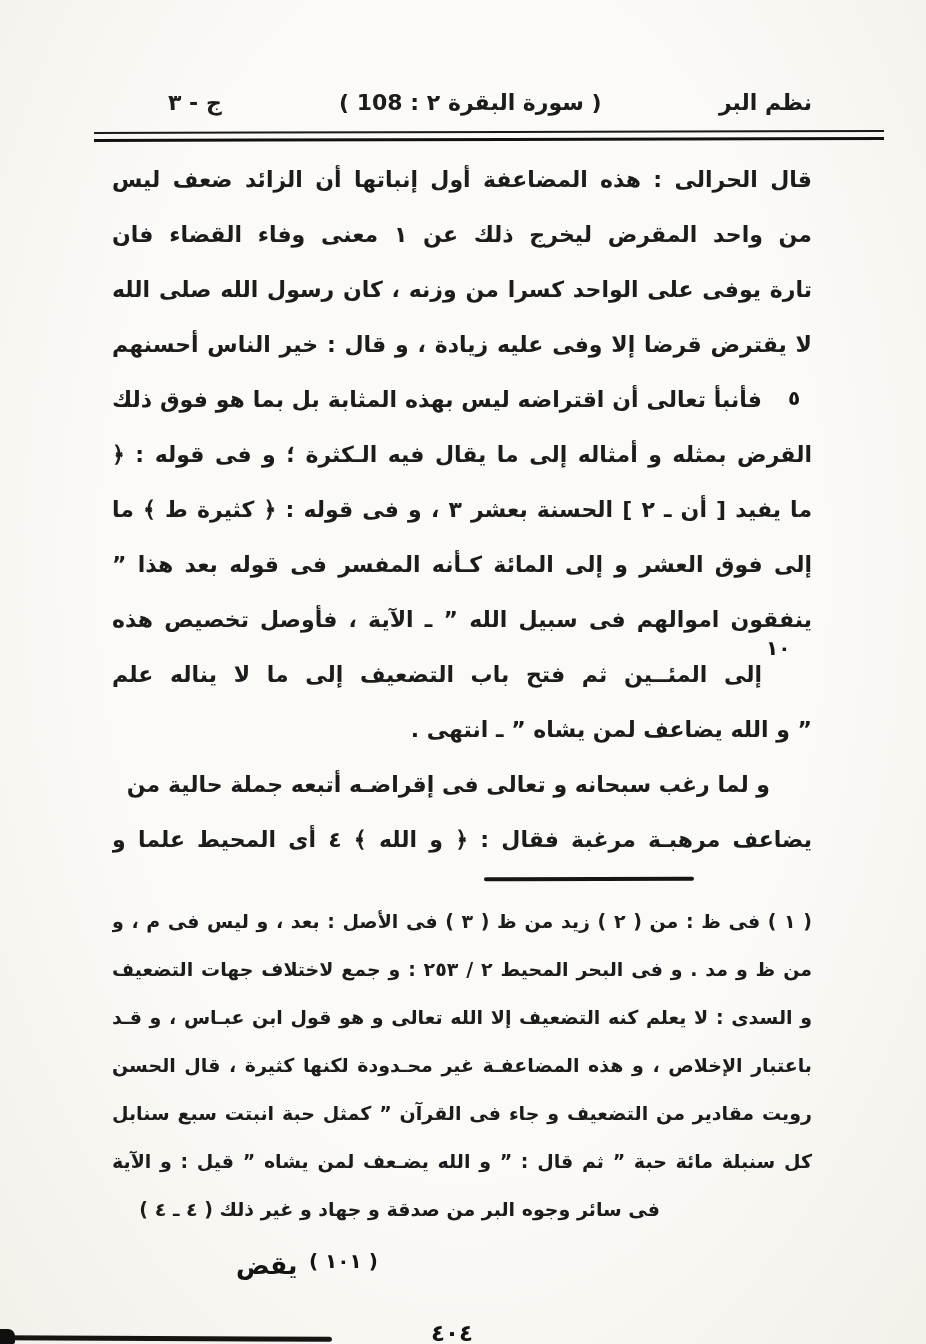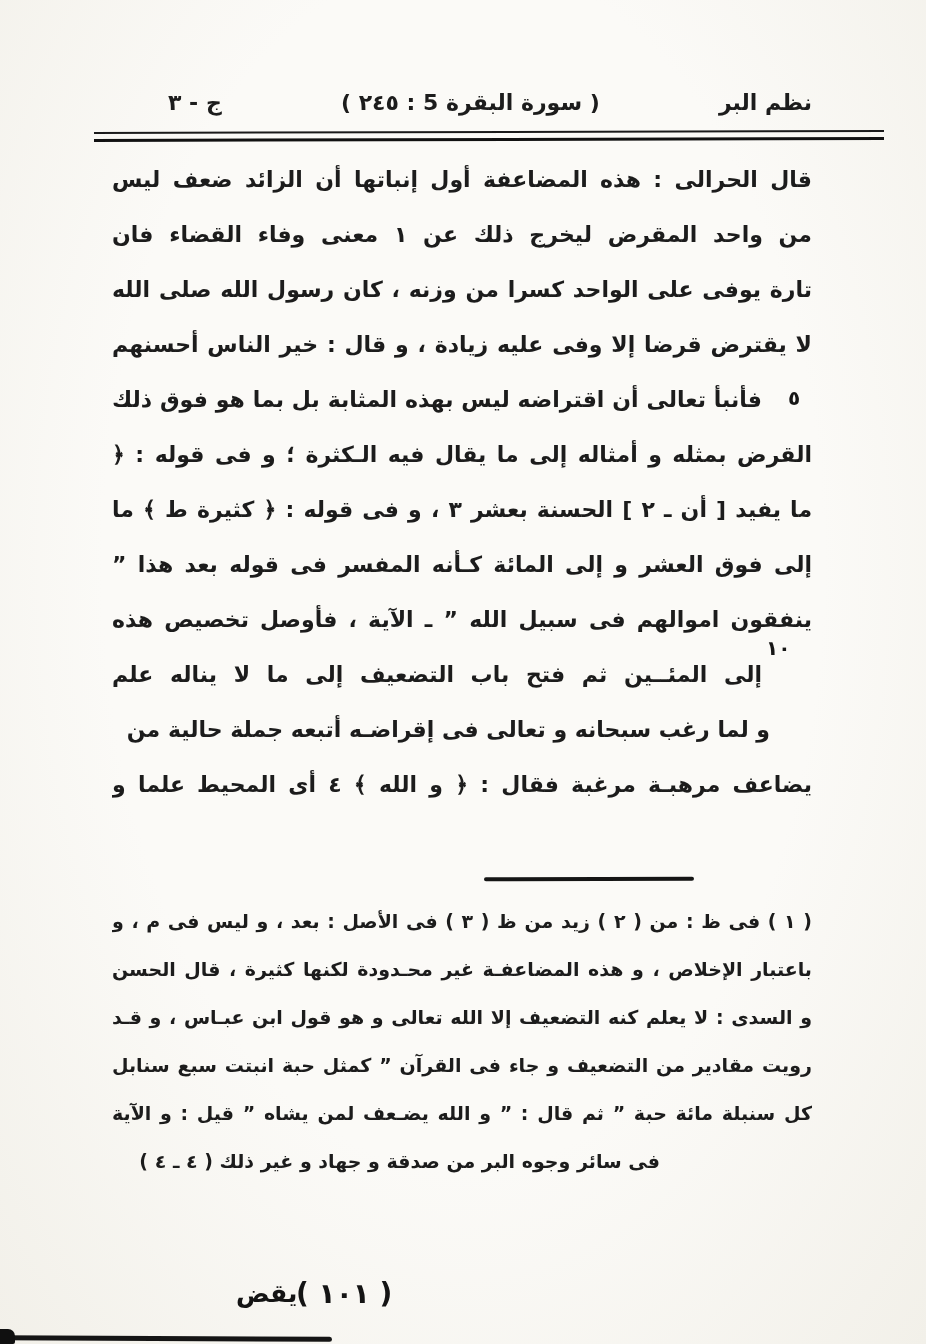--- a/index.html
+++ b/index.html
@@ -52,71 +52,73 @@
     position:absolute;top:897px;right:114px;width:700px;
     font-size:19px;font-weight:700;
   }
   .fn-line{
     height:48px;line-height:48px;
     text-align:justify;text-align-last:justify;
     overflow:hidden;
   }
   .fn-line.short{text-align:right;text-align-last:right;padding-right:152px;}
   
-  .footer-item{position:absolute;font-weight:700;color:#141414;direction:rtl;margin-top:28px;}
+  .footer-item{position:absolute;font-weight:700;color:#141414;direction:rtl;}
   .catchword{left:236px;top:1251px;font-size:25px;}
-  .signature{left:296px;top:1249px;font-size:28px;}
+  .signature{left:309px;top:1249px;font-size:20px;}
   .page-number{left:431px;top:1320px;font-size:23px;font-weight:600;}
   
   .smudge-bottom{
     position:absolute;left:-3px;top:1336px;width:335px;height:5px;
     background:#151515;border-radius:3px;transform:rotate(0.3deg);
   }
   .smudge-corner{
     position:absolute;left:0;top:1329px;width:15px;height:15px;
     background:#101010;border-radius:0 7px 2px 0;
   }
 </style>
 </head>
 <body>
 
 <div class="page">
 
   <div class="header">
     <span>نظم البر</span>
-    <span>( سورة البقرة 5 : ٢٤٥ )</span>
+    <span>( سورة البقرة ٢ : 108 )</span>
     <span>ج - ٣</span>
   </div>
 
   <div class="rule"></div>
 
   <div class="body">
     <div class="line">قال الحرالى : هذه المضاعفة أول إنباتها أن الزائد ضعف ليس كسرا</div>
     <div class="line">من واحد المقرض ليخرج ذلك عن ١ معنى وفاء القضاء فان المقترض</div>
     <div class="line">تارة يوفى على الواحد كسرا من وزنه ، كان رسول الله صلى الله عليه وسلم</div>
     <div class="line">لا يقترض قرضا إلا وفى عليه زيادة ، و قال : خير الناس أحسنهم قضاه ،</div>
     <div class="line indent-right">فأنبأ تعالى أن اقتراضه ليس بهذه المثابة بل بما هو فوق ذلك لأنه يضعف</div>
     <div class="line">القرض بمثله و أمثاله إلى ما يقال فيه الـكثرة ؛ و فى قوله : ﴿ اضعافا ﴾</div>
     <div class="line">ما يفيد [ أن ـ ٢ ] الحسنة بعشر ٣ ، و فى قوله : ﴿ كثيرة ط ﴾ ما يفيد البلاغ</div>
     <div class="line">إلى فوق العشر و إلى المائة كـأنه المفسر فى قوله بعد هذا ” مثل الذين</div>
     <div class="line">ينفقون اموالهم فى سبيل الله ” ـ الآية ، فأوصل تخصيص هذه الـكَثرة</div>
     <div class="line indent-right">إلى المئــين ثم فتح باب التضعيف إلى ما لا يناله علم العالمين فى قوله</div>
+    <div class="line short">” و الله يضاعف لمن يشاه ” ـ انتهى .</div>
     <div class="line short indent-para">و لما رغب سبحانه و تعالى فى إقراضـه أتبعه جملة حالية من ضمير</div>
     <div class="line">يضاعف مرهبـة مرغبة فقال : ﴿ و الله ﴾ ٤ أى المحيط علما و قدرة ٤</div>
   </div>
 
   <span class="margin-num n5">٥</span>
   <span class="margin-num n10">١٠</span>
 
   <div class="fn-divider"></div>
 
   <div class="footnotes">
     <div class="fn-line">( ١ ) فى ظ : من ( ٢ ) زيد من ظ ( ٣ ) فى الأصل : بعد ، و ليس فى م ، و التصحيح</div>
+    <div class="fn-line">من ظ و مد . و فى البحر المحيط ٢ / ٢٥٣ : و جمع لاختلاف جهات التضعيف</div>
+    <div class="fn-line">و السدى : لا يعلم كنه التضعيف إلا الله تعالى و هو قول ابن عبـاس ، و قـد</div>
     <div class="fn-line">باعتبار الإخلاص ، و هذه المضاعفـة غير محـدودة لكنها كثيرة ، قال الحسن</div>
-    <div class="fn-line">و السدى : لا يعلم كنه التضعيف إلا الله تعالى و هو قول ابن عبـاس ، و قـد</div>
     <div class="fn-line">رويت مقادير من التضعيف و جاء فى القرآن ” كمثل حبة انبتت سبع سنابل فى</div>
     <div class="fn-line">كل سنبلة مائة حبة ” ثم قال : ” و الله يضـعف لمن يشاه ” قيل : و الآية عامة</div>
     <div class="fn-line short">فى سائر وجوه البر من صدقة و جهاد و غير ذلك ( ٤ ـ ٤ ) ليست فى ظ .</div>
   </div>
 
   <span class="footer-item catchword">يقض</span>
   <span class="footer-item signature">( ١٠١ )</span>
   <span class="footer-item page-number">٤٠٤</span>
 
   <div class="smudge-bottom"></div>

